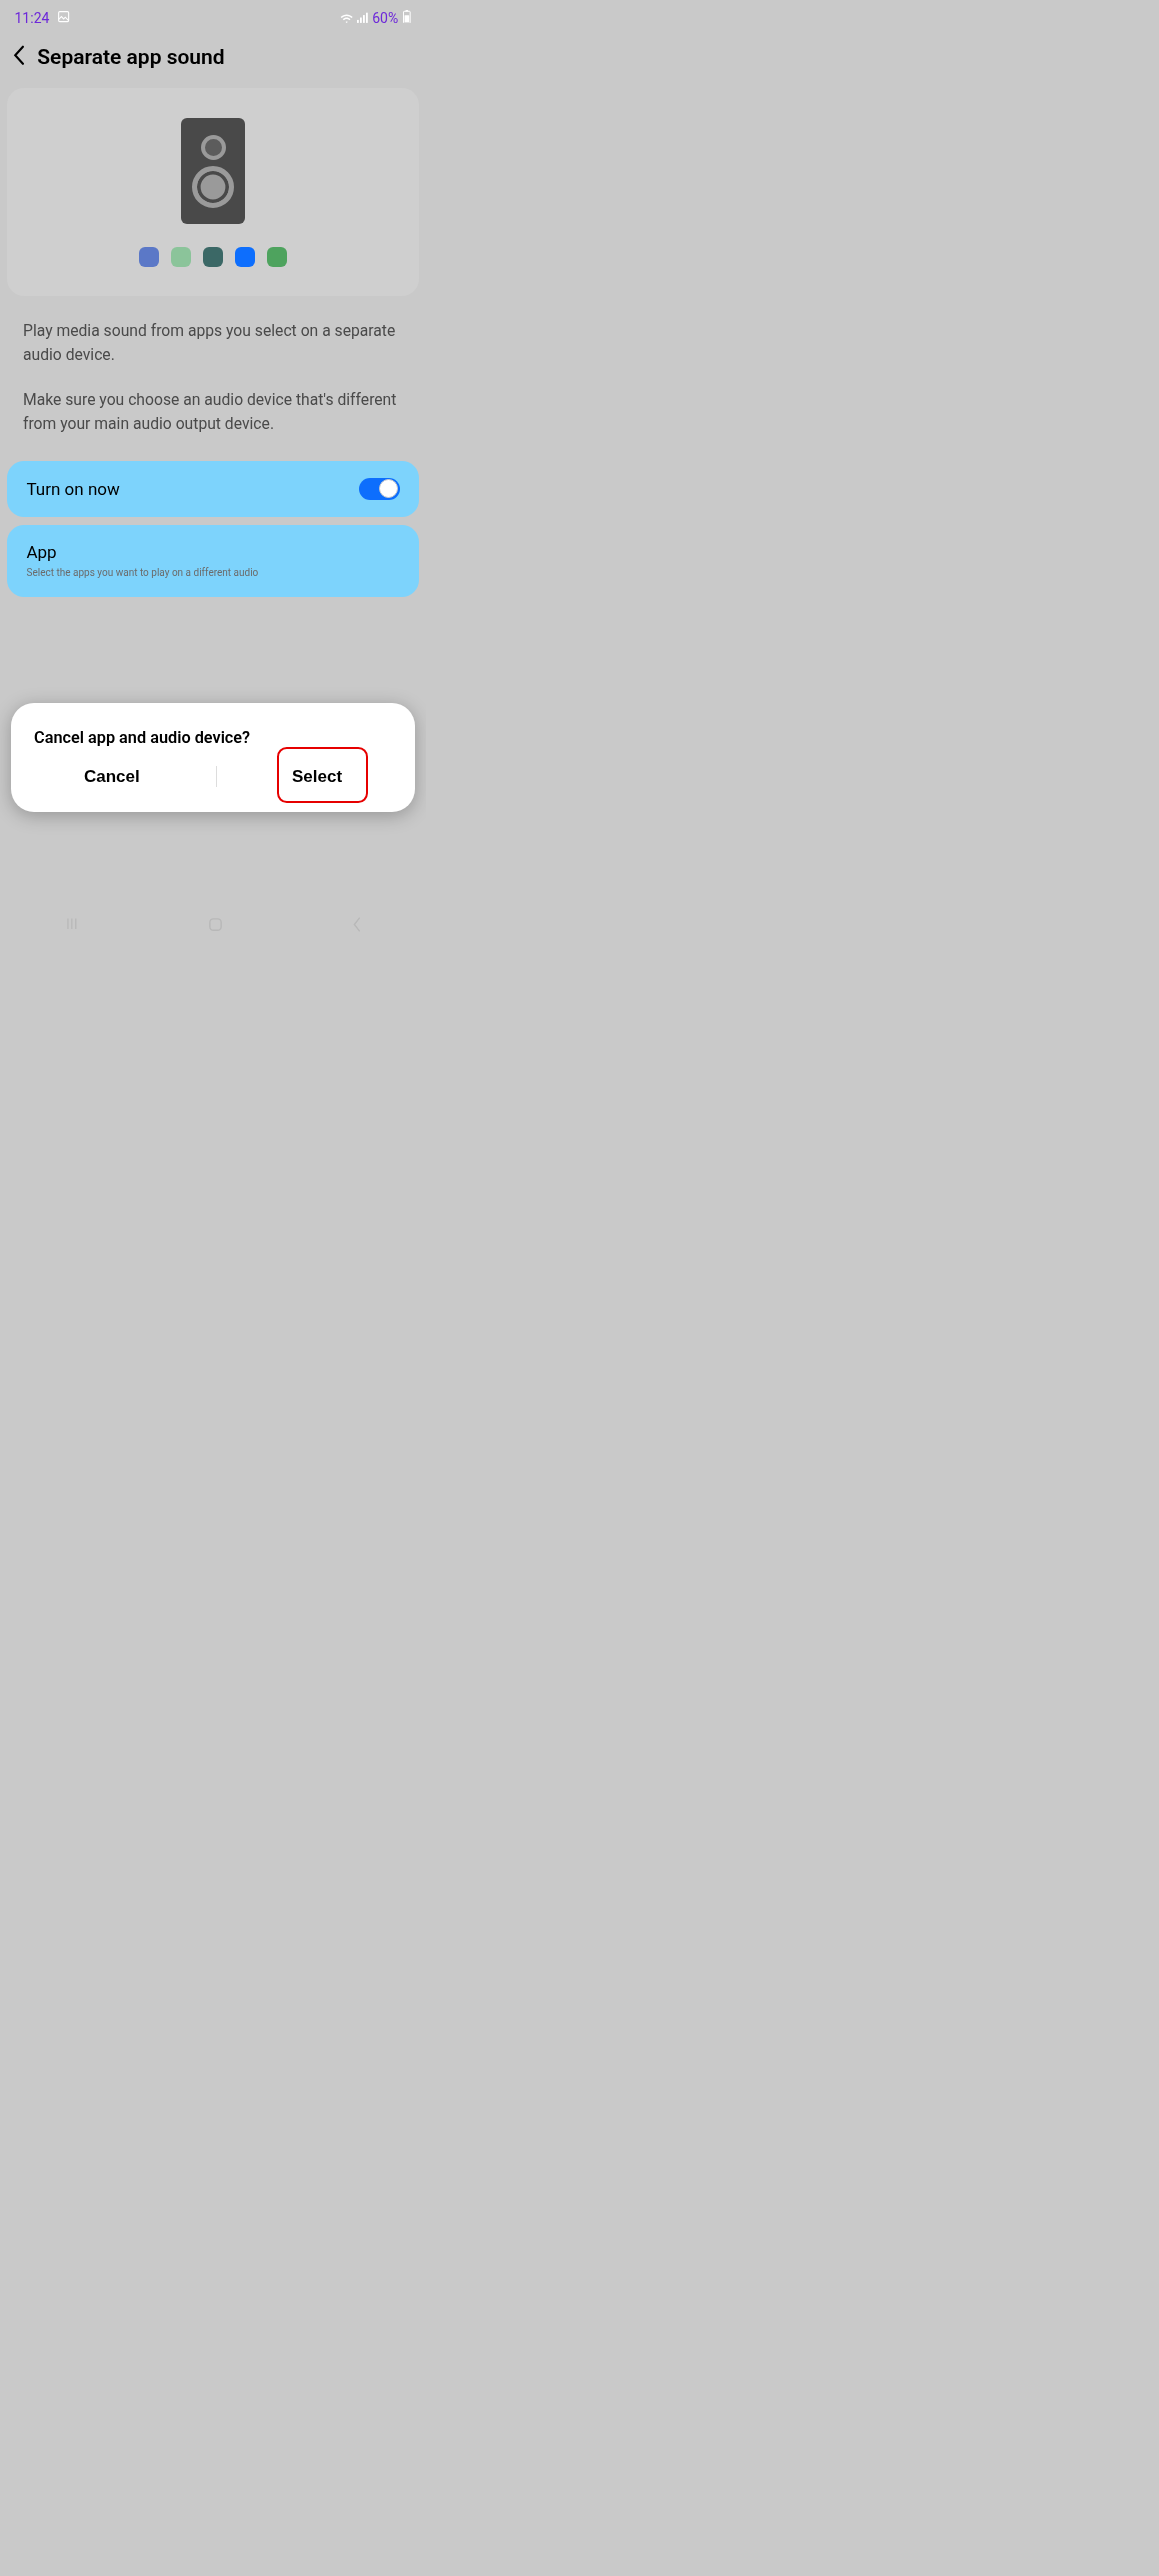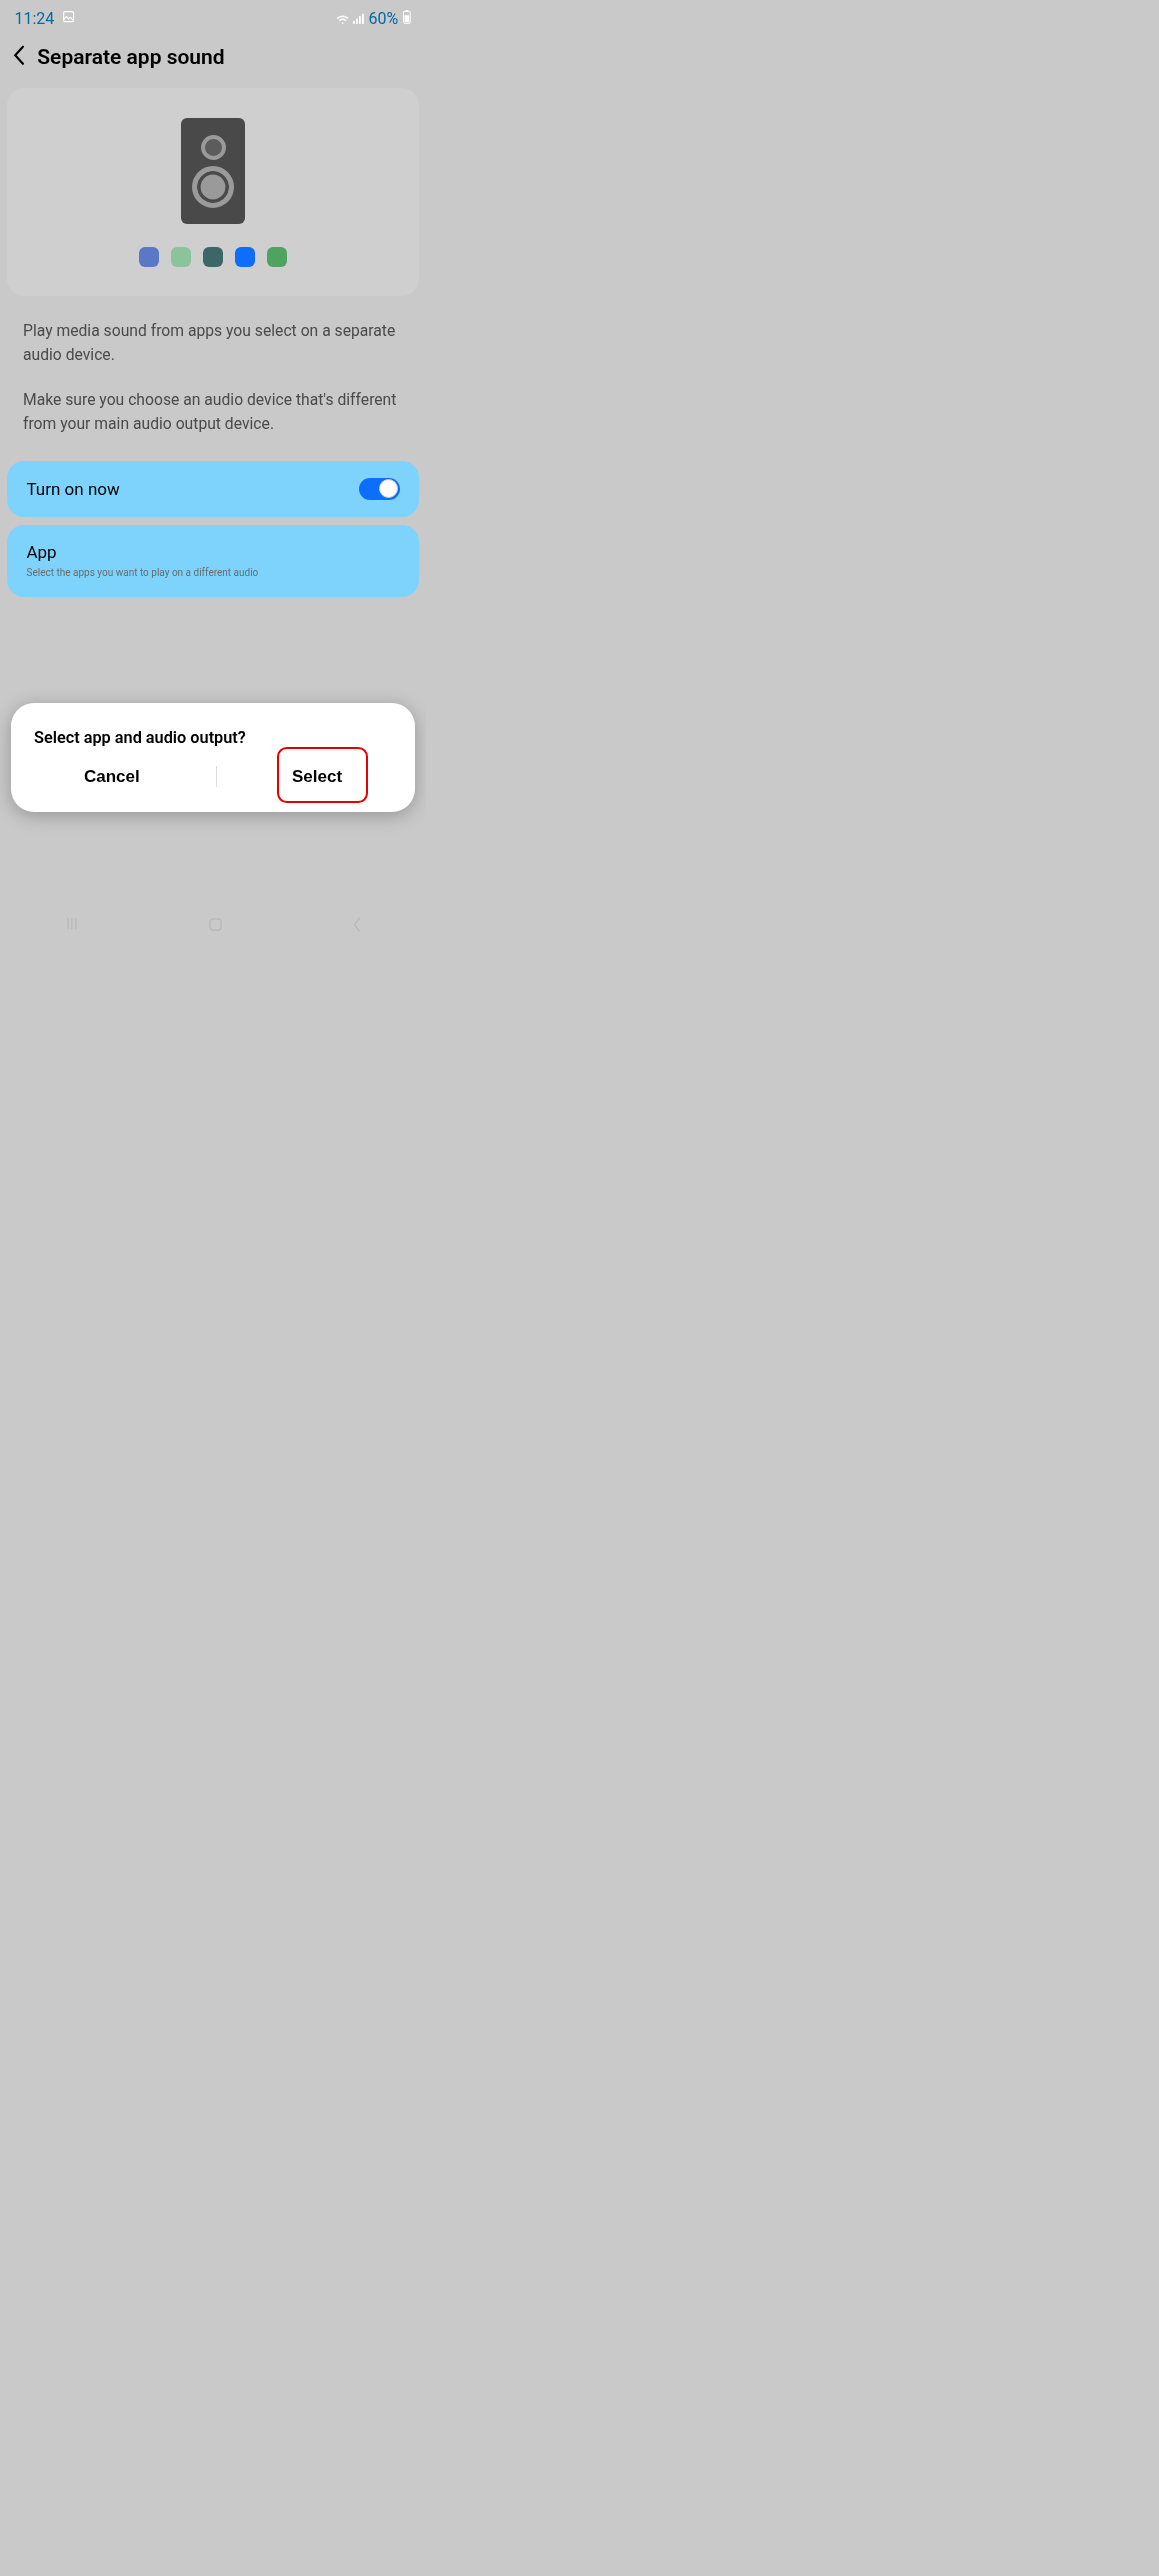--- a/index.html
+++ b/index.html
@@ -10,22 +10,22 @@
       font-family: -apple-system, BlinkMacSystemFont, 'Segoe UI', Roboto, sans-serif;
       position: relative;
       overflow: hidden;
     }
     .status-bar {
       display: flex;
       justify-content: space-between;
       align-items: center;
       padding: 6px 14.5px 0;
       height: 30px;
-      color: #0369a1;
-      font-size: 16px;
+      color: #6d28d9;
+      font-size: 14px;
       font-weight: 400;
     }
     .status-left { display: flex; align-items: center; gap: 7.2px; }
     .status-right { display: flex; align-items: center; gap: 3.6px; }
     .header {
       display: flex;
       align-items: flex-start;
       padding: 14.5px 12px;
       gap: 12px;
     }
@@ -224,21 +224,21 @@
     </div>
   </div>
 </div>
 
 <div class="setting-card">
   <div class="app-title">App</div>
   <div class="app-desc">Select the apps you want to play on a different audio</div>
 </div>
 
 <div class="dialog">
-  <div class="dialog-title">Select app and audio output?</div>
+  <div class="dialog-title">Cancel app and audio device?</div>
   <div class="dialog-actions">
     <button class="dialog-btn">Cancel</button>
     <div class="divider"></div>
     <button class="dialog-btn">Select</button>
     <div class="highlight-box"></div>
   </div>
 </div>
 
 <div class="nav-bar">
   <span class="nav-item">

